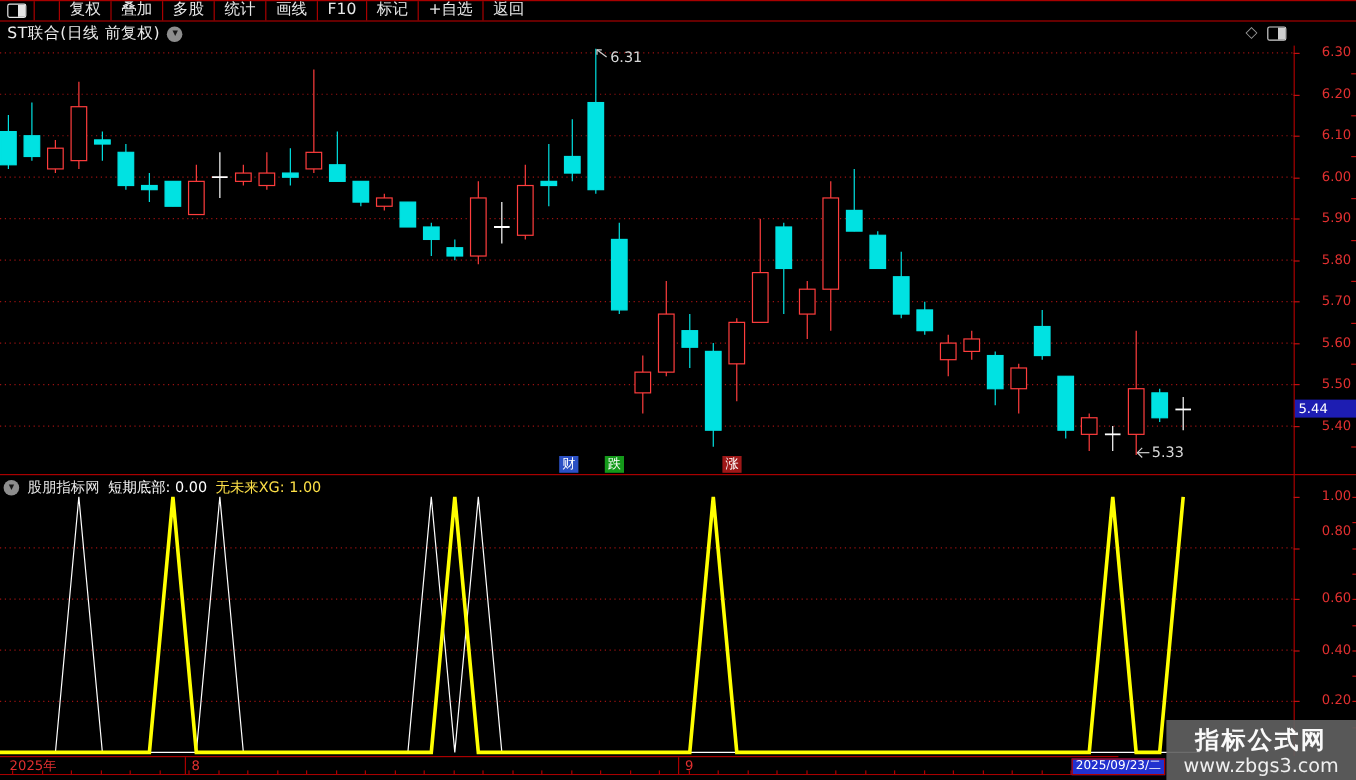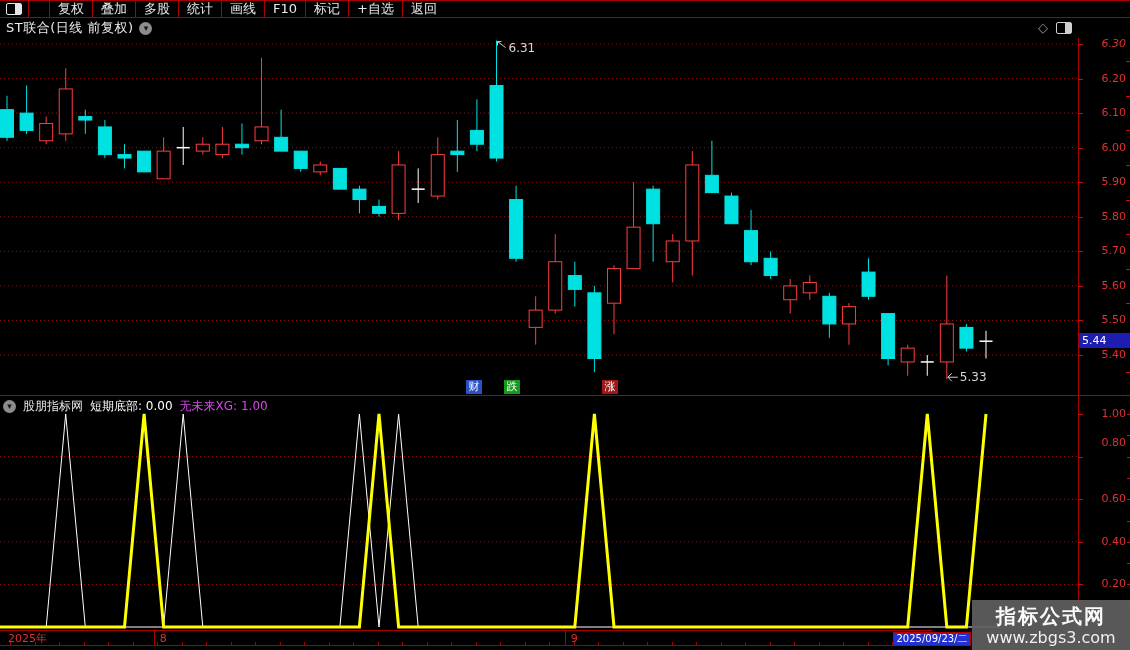--- a/index.html
+++ b/index.html
@@ -36,21 +36,21 @@
   .tick{position:absolute;background:#c01010;}
   .price-tag{position:absolute;left:1079px;width:50px;height:15px;background:#1d1db2;color:#fff;
     font-size:11px;line-height:15px;padding-left:3px;z-index:5;}
   .badge{position:absolute;top:380px;width:16px;height:14px;color:#fff;font-size:11px;line-height:14px;
     text-align:center;z-index:5;}
   
   .ind-header{position:absolute;top:398px;left:3px;display:flex;align-items:center;gap:7px;z-index:6;
     font-size:12px;}
   .ind-site{color:#e6e6e6;}
   .ind-s1{color:#ffffff;}
-  .ind-s2{color:#d946ef;}
+  .ind-s2{color:#fde047;}
   
   .timeline{position:absolute;top:630px;left:0;width:932px;height:16px;box-sizing:border-box;
     border-top:1px solid #a80000;border-bottom:1px solid #a80000;background:#000;}
   .tl-label{position:absolute;top:1px;color:#e23030;font-size:11px;line-height:13px;}
   .tl-sep{position:absolute;top:0;width:1px;height:14px;background:#a80000;}
   .tl-tick{position:absolute;top:11px;width:1px;height:3px;background:#a80000;}
   .date-tag{position:absolute;left:893px;top:1px;width:76px;height:12px;background:#2231cf;border:1px solid #b00000;
     color:#fff;font-size:10px;line-height:12px;text-align:center;z-index:6;}
   .bottom-strip{position:absolute;top:646px;left:0;width:1130px;height:4px;background:#000;}
   
@@ -325,21 +325,21 @@
         <line x1="0" y1="584.4" x2="1078" y2="584.4" stroke="#9c1212" stroke-width="1" stroke-dasharray="1 3"></line>
       </g>
       <polyline points="0.0,627.0 46.2,627.0 65.7,414.0 85.3,627.0 163.6,627.0 183.2,414.0 202.8,627.0 339.9,627.0 359.4,414.0 379.0,627.0 379.0,627.0 398.6,414.0 418.2,627.0 1000.0,627.0" fill="none" stroke="#ffffff" stroke-width="1"></polyline>
       <polyline points="0.0,627.0 124.5,627.0 144.1,414.0 163.6,627.0 359.4,627.0 379.0,414.0 398.6,627.0 574.8,627.0 594.4,414.0 614.0,627.0 907.7,627.0 927.3,414.0 946.8,627.0 966.4,627.0 986.0,414.0" fill="none" stroke="#ffff00" stroke-width="3"></polyline>
     </svg>
 
   <div class="hdivider"></div>
   <div class="axis-vline"></div>
 
   <div id="price-axis">
-      <div class="price-label" style="top: 37px; font-style: italic;">6.30</div>
+      <div class="price-label" style="top: 37px;">6.30</div>
       <div class="tick" style="left: 1078px; top: 44px; width: 5px; height: 1px;"></div>
       <div class="tick" style="left: 1126px; top: 61.28px; width: 4px; height: 1px;"></div>
       <div class="price-label" style="top: 71.56px;">6.20</div>
       <div class="tick" style="left: 1078px; top: 78.56px; width: 5px; height: 1px;"></div>
       <div class="tick" style="left: 1126px; top: 95.84px; width: 4px; height: 1px;"></div>
       <div class="price-label" style="top: 106.12px;">6.10</div>
       <div class="tick" style="left: 1078px; top: 113.12px; width: 5px; height: 1px;"></div>
       <div class="tick" style="left: 1126px; top: 130.4px; width: 4px; height: 1px;"></div>
       <div class="price-label" style="top: 140.68px;">6.00</div>
       <div class="tick" style="left: 1078px; top: 147.68px; width: 5px; height: 1px;"></div>

